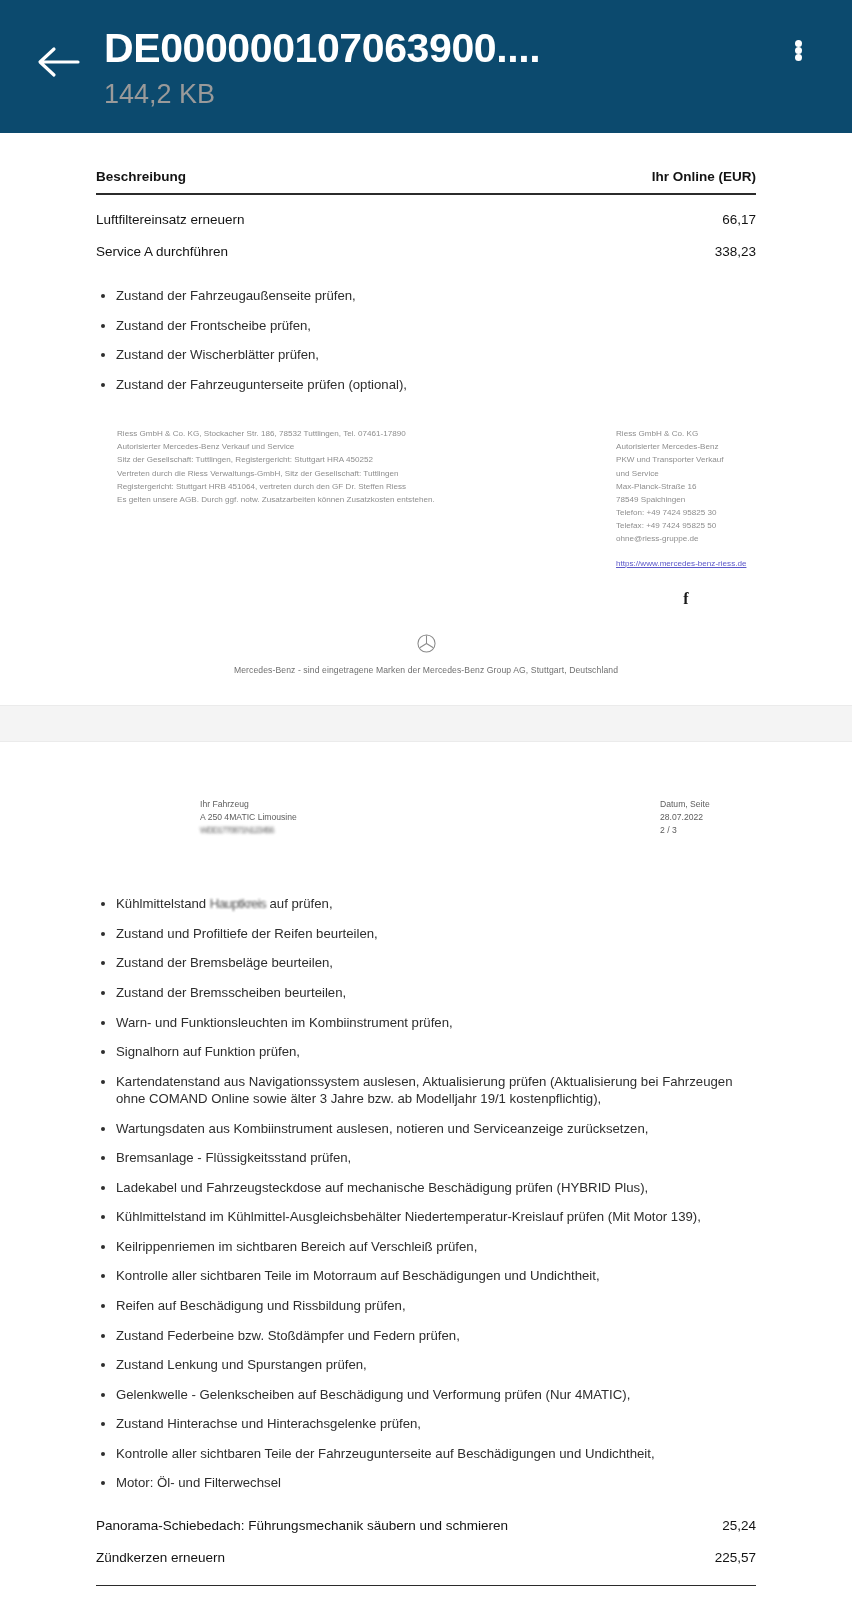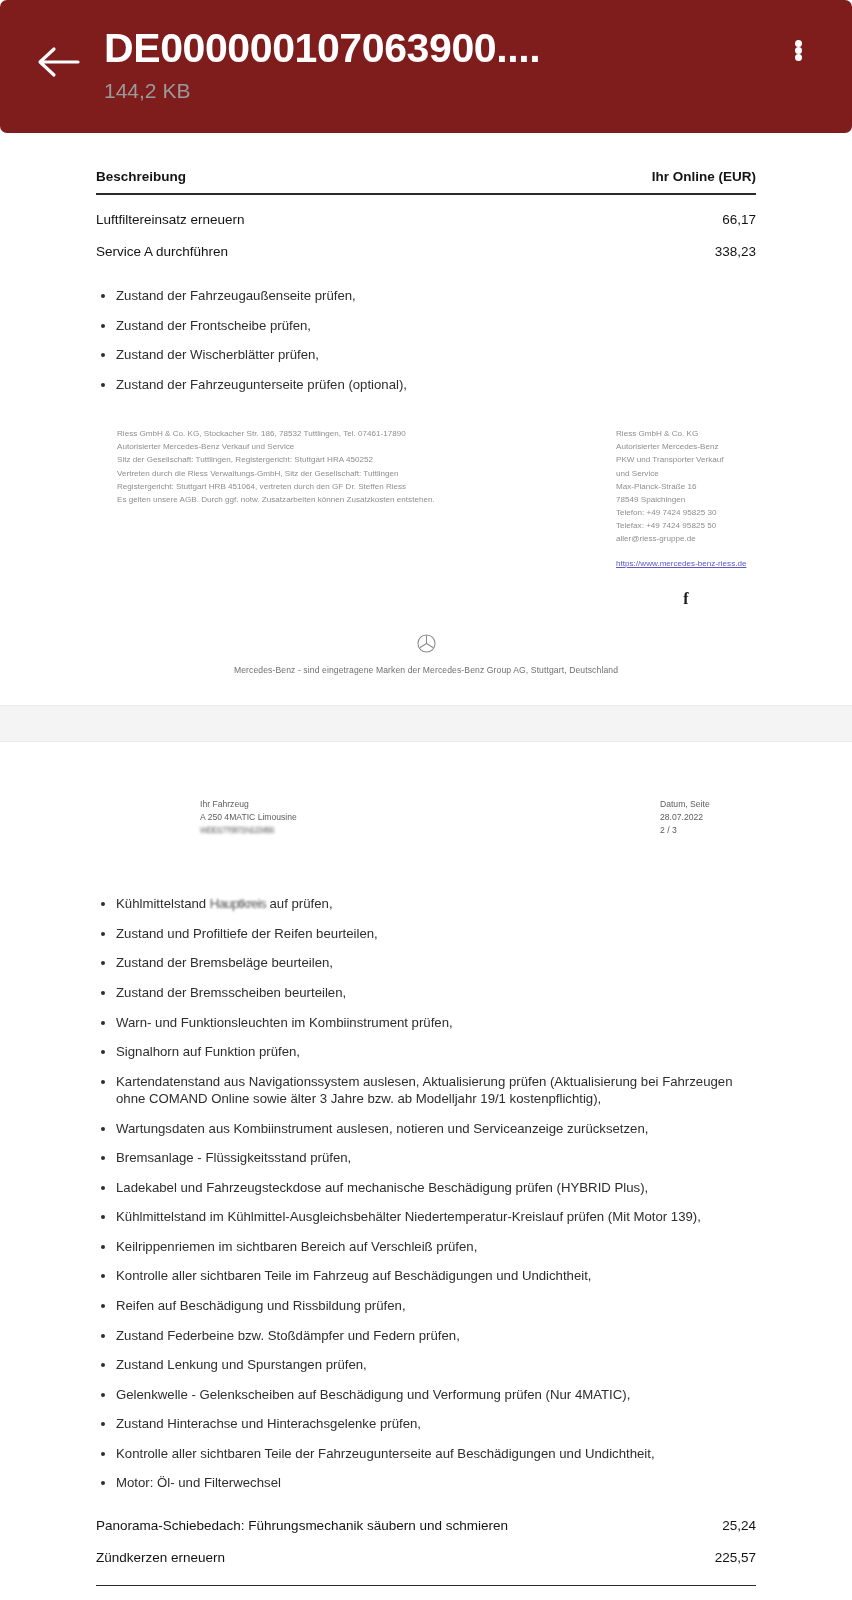--- a/index.html
+++ b/index.html
@@ -7,27 +7,26 @@
   html, body {
     width: 852px;
     background: #ffffff;
     font-family: "Liberation Sans", sans-serif;
     -webkit-font-smoothing: antialiased;
   }
   body { width: 852px; min-height: 1600px; overflow-x: hidden; }
 
   
   .appbar {
-    background: #7f1d1d;
+    background: #0c4a6e;
     height: 133px;
     display: flex;
     align-items: flex-start;
     padding: 22px 26px 0 26px;
     position: relative;
-    border-radius: 7px;
   }
   .back-btn {
     width: 64px; height: 64px;
     flex: 0 0 64px;
     display: flex; align-items: center; justify-content: center;
     cursor: pointer;
     margin-top: 8px;
   }
   .back-btn svg { display: block; }
   .titleblock {
@@ -40,21 +39,21 @@
     color: #ffffff;
     font-size: 41px;
     font-weight: 700;
     letter-spacing: -0.4px;
     line-height: 1.18;
     white-space: nowrap;
     overflow: hidden;
   }
   .file-size {
     color: #9a9a9a;
-    font-size: 21px;
+    font-size: 27px;
     font-weight: 400;
     margin-top: 7px;
     line-height: 1.15;
   }
   .overflow-btn {
     width: 56px; flex: 0 0 56px;
     display: flex; flex-direction: column;
     align-items: center; justify-content: center;
     gap: 6px;
     margin-top: 18px;
@@ -272,21 +271,21 @@
 
         <div class="addr">
           <div>Riess GmbH &amp; Co. KG</div>
           <div>Autorisierter Mercedes-Benz</div>
           <div>PKW und Transporter Verkauf</div>
           <div>und Service</div>
           <div>Max-Planck-Straße 16</div>
           <div>78549 Spaichingen</div>
           <div>Telefon: +49 7424 95825 30</div>
           <div>Telefax: +49 7424 95825 50</div>
-          <div>aller@riess-gruppe.de</div>
+          <div>ohne@riess-gruppe.de</div>
           <a href="#">https://www.mercedes-benz-riess.de</a>
           <div class="fb">f</div>
         </div>
       </div>
 
       <div class="tm-row">
         <span>
           <svg width="19" height="19" viewBox="0 0 40 40" aria-hidden="true">
             <circle cx="20" cy="20" r="18" fill="none" stroke="#8a8a8a" stroke-width="2.2"></circle>
             <path d="M20 20 L20 3.2 M20 20 L5.6 29 M20 20 L34.4 29" fill="none" stroke="#8a8a8a" stroke-width="2.2"></path>
@@ -321,21 +320,21 @@
         <li><span>Zustand der Bremsbeläge beurteilen,</span></li>
         <li><span>Zustand der Bremsscheiben beurteilen,</span></li>
         <li><span>Warn- und Funktionsleuchten im Kombiinstrument prüfen,</span></li>
         <li><span>Signalhorn auf Funktion prüfen,</span></li>
         <li><span>Kartendatenstand aus Navigationssystem auslesen, Aktualisierung prüfen (Aktualisierung bei Fahrzeugen ohne COMAND Online sowie älter 3 Jahre bzw. ab Modelljahr 19/1 kostenpflichtig),</span></li>
         <li><span>Wartungsdaten aus Kombiinstrument auslesen, notieren und Serviceanzeige zurücksetzen,</span></li>
         <li><span>Bremsanlage - Flüssigkeitsstand prüfen,</span></li>
         <li><span>Ladekabel und Fahrzeugsteckdose auf mechanische Beschädigung prüfen (HYBRID Plus),</span></li>
         <li><span>Kühlmittelstand im Kühlmittel-Ausgleichsbehälter Niedertemperatur-Kreislauf prüfen (Mit Motor 139),</span></li>
         <li><span>Keilrippenriemen im sichtbaren Bereich auf Verschleiß prüfen,</span></li>
-        <li><span>Kontrolle aller sichtbaren Teile im Fahrzeug auf Beschädigungen und Undichtheit,</span></li>
+        <li><span>Kontrolle aller sichtbaren Teile im Motorraum auf Beschädigungen und Undichtheit,</span></li>
         <li><span>Reifen auf Beschädigung und Rissbildung prüfen,</span></li>
         <li><span>Zustand Federbeine bzw. Stoßdämpfer und Federn prüfen,</span></li>
         <li><span>Zustand Lenkung und Spurstangen prüfen,</span></li>
         <li><span>Gelenkwelle - Gelenkscheiben auf Beschädigung und Verformung prüfen (Nur 4MATIC),</span></li>
         <li><span>Zustand Hinterachse und Hinterachsgelenke prüfen,</span></li>
         <li><span>Kontrolle aller sichtbaren Teile der Fahrzeugunterseite auf Beschädigungen und Undichtheit,</span></li>
         <li><span>Motor: Öl- und Filterwechsel</span></li>
       </ul>
 
       <div class="line-item" style="padding-top:14px">

